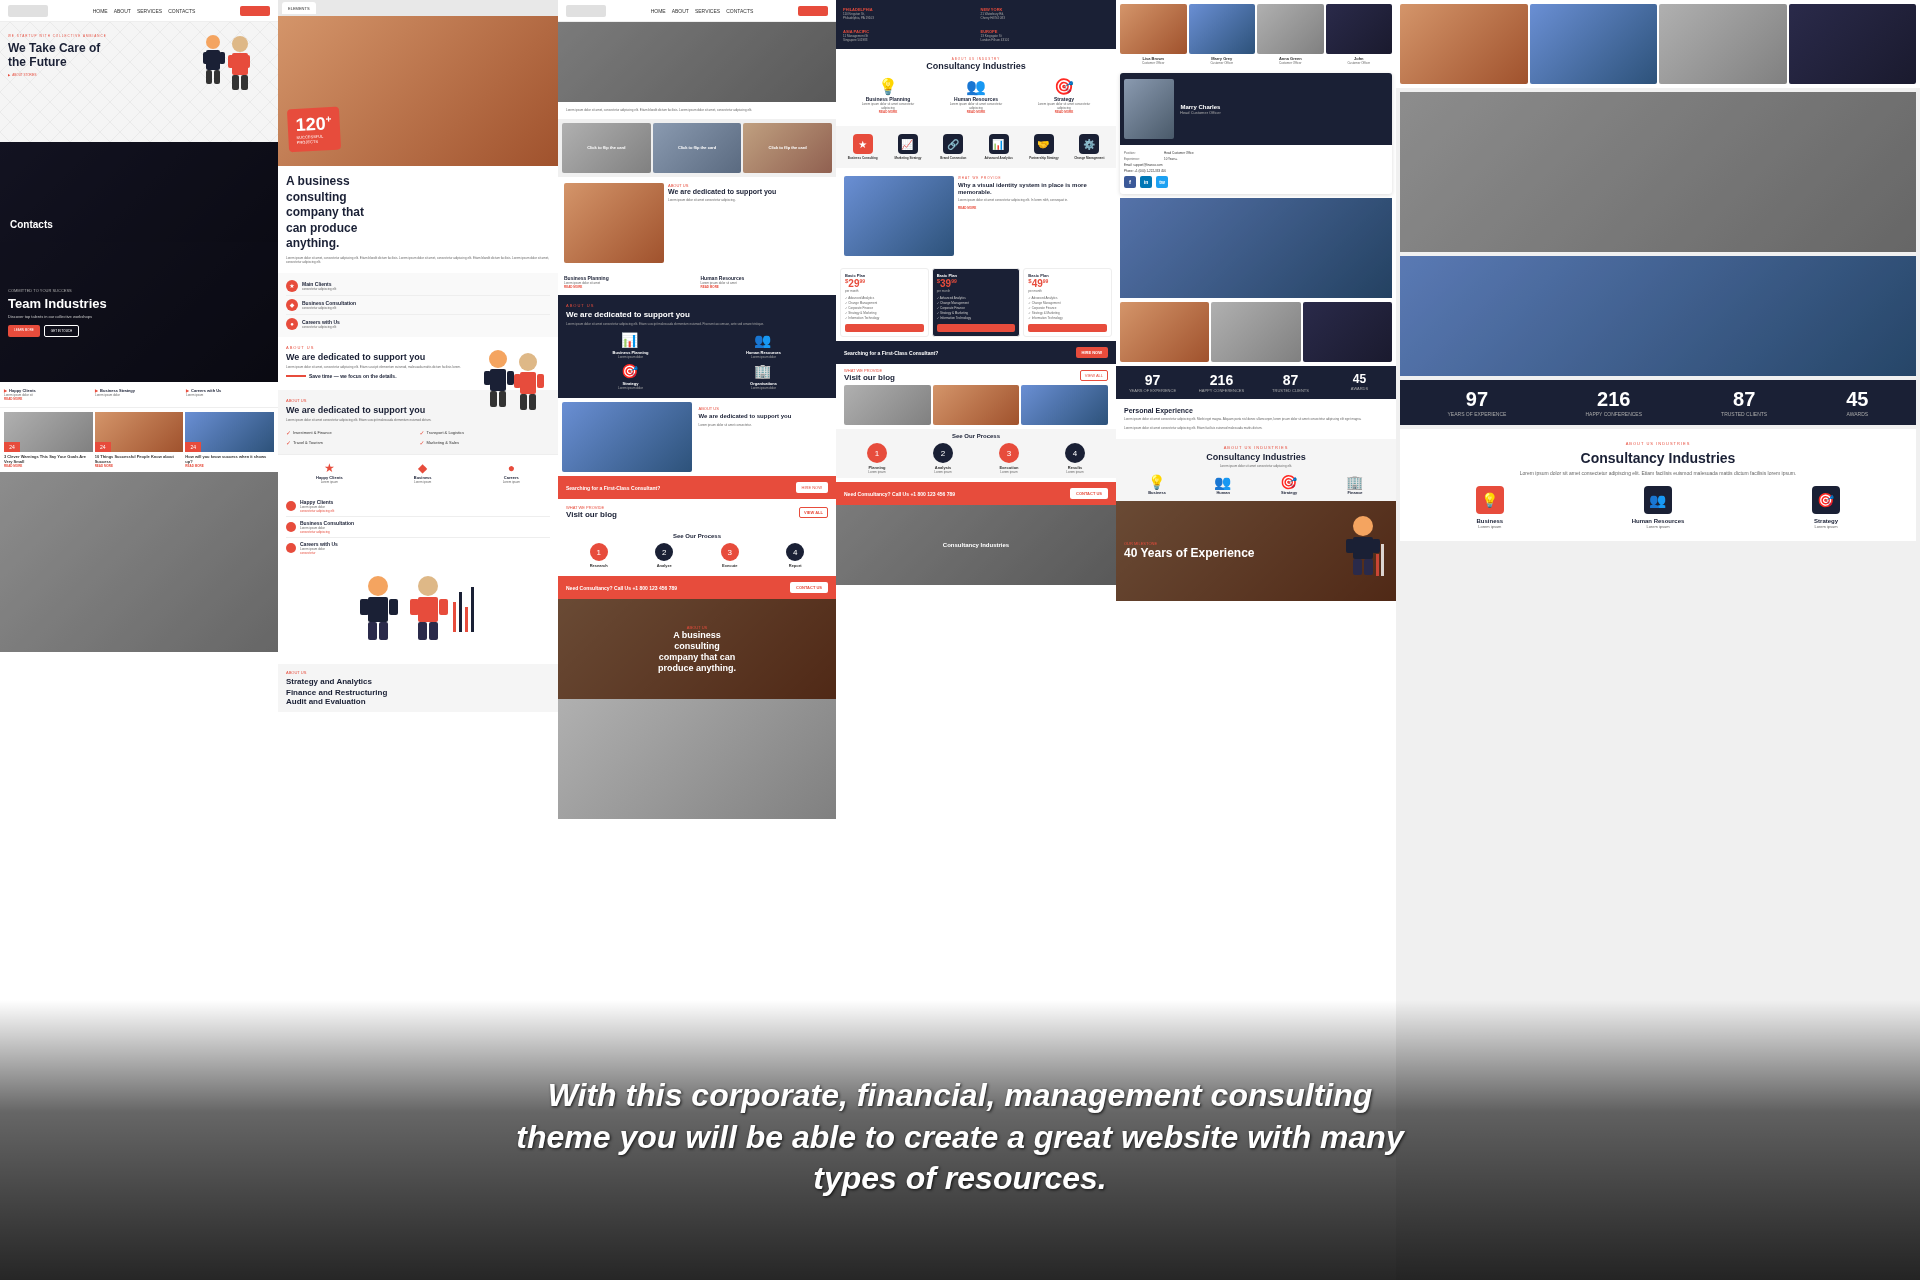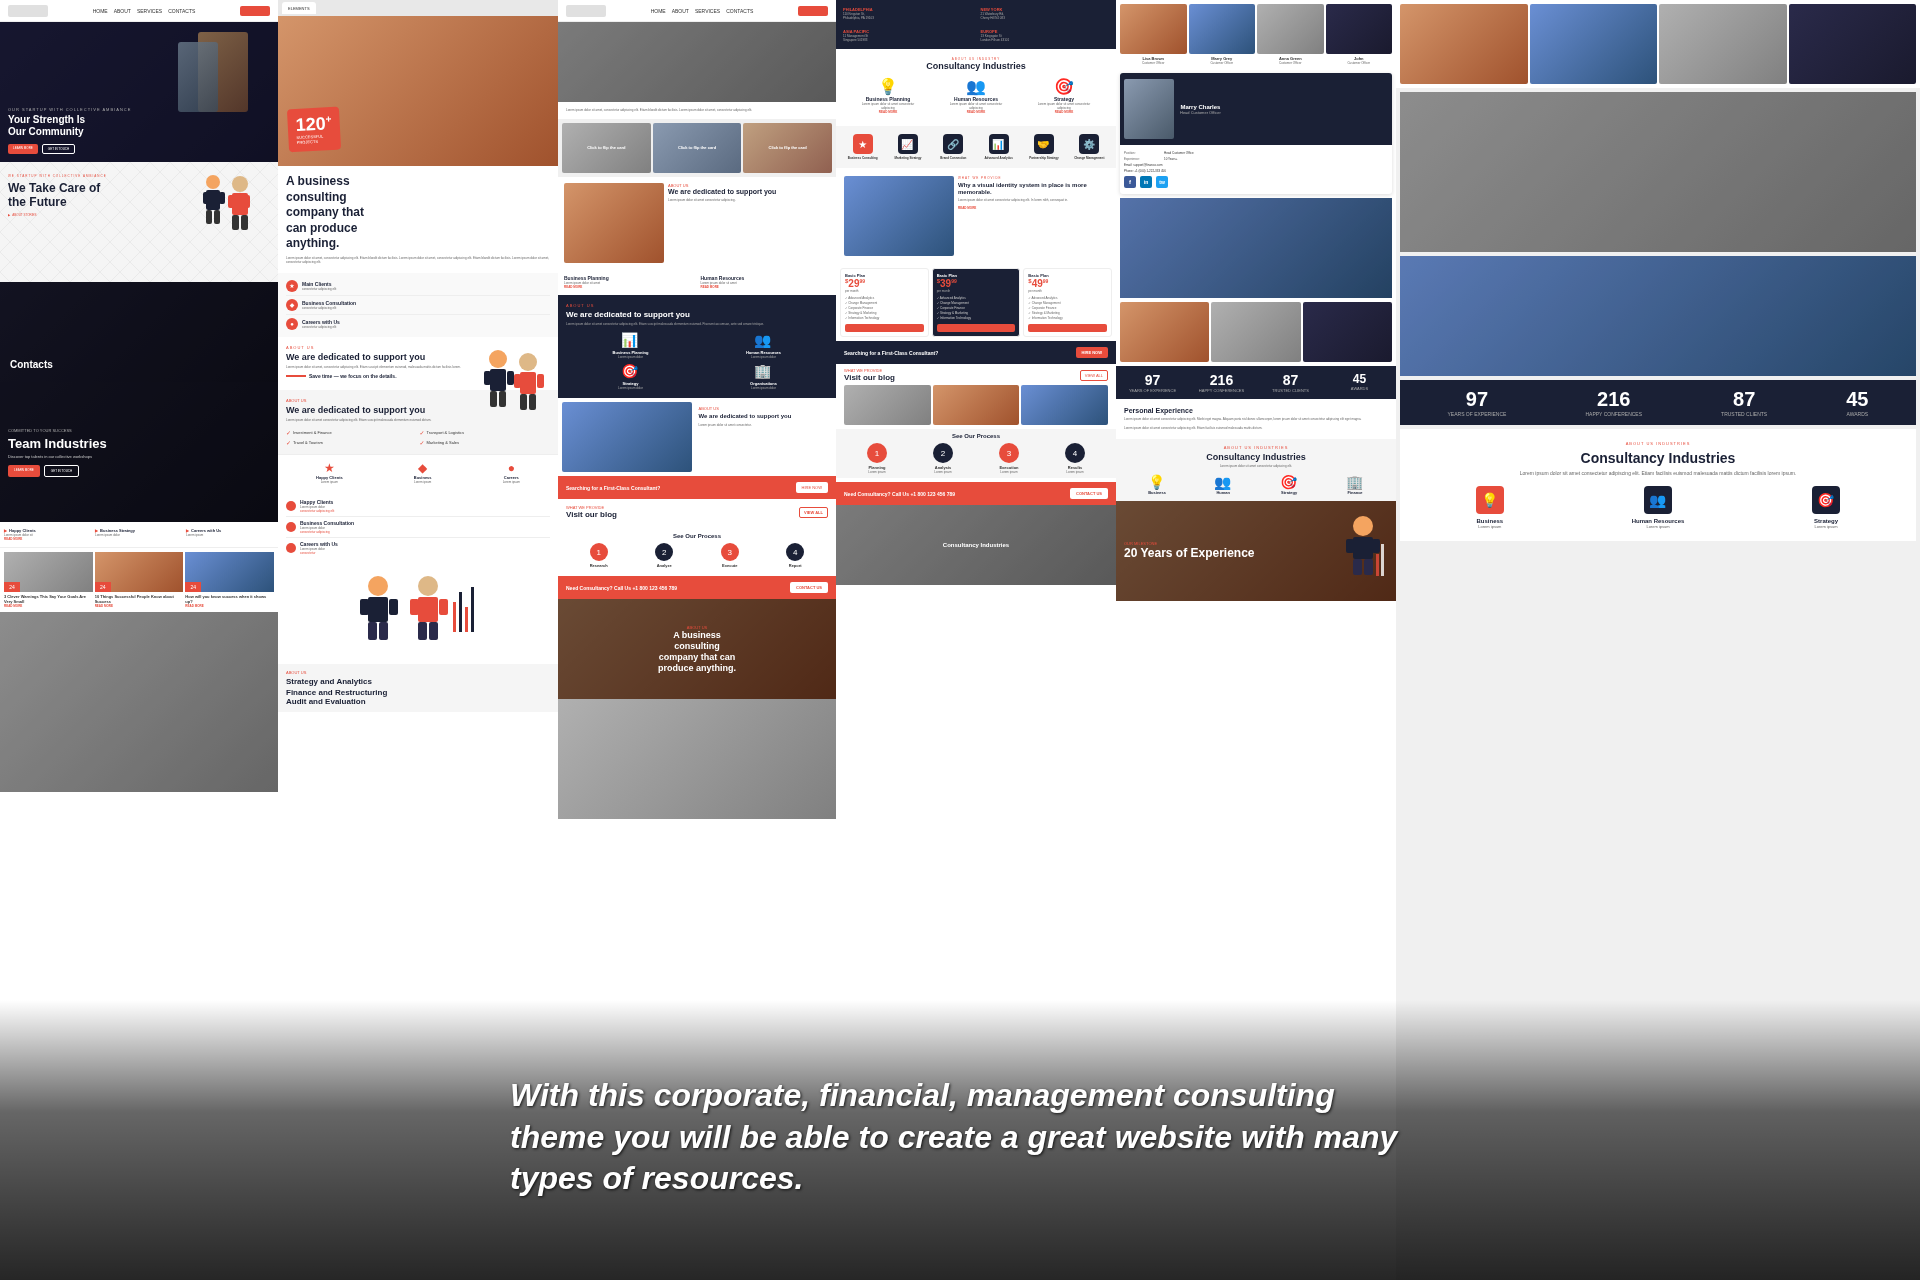--- a/index.html
+++ b/index.html
@@ -19,21 +19,21 @@
       background: #2a2a2a;
     }
 
     
     .overlay-text {
       position: absolute;
       bottom: 80px;
       left: 50%;
       transform: translateX(-50%);
       z-index: 100;
-      text-align: left;
+      text-align: center;
       width: 900px;
     }
 
     .overlay-text p {
       font-size: 32px;
       font-weight: bold;
       font-style: italic;
       color: #fff;
       text-shadow: 1px 1px 3px rgba(0,0,0,0.8);
       line-height: 1.3;
@@ -408,37 +408,20 @@
         <div class="nav-logo"></div>
         <div class="nav-items">
           <span class="nav-item">HOME</span>
           <span class="nav-item">ABOUT</span>
           <span class="nav-item">SERVICES</span>
           <span class="nav-item">CONTACTS</span>
         </div>
         <div class="nav-btn"></div>
       </div>
 
-      <div class="img-ph-dark" style="height:140px; position:relative;">
-        <div style="position:absolute; inset:0; background:rgba(10,10,30,0.6);"></div>
-
-        <div style="position:absolute; inset:0; display:flex; flex-direction:column; justify-content:flex-end; padding:8px;">
-          <div style="font-size:4px; color:#aaa; text-transform:uppercase; letter-spacing:1px;">OUR STARTUP WITH COLLECTIVE AMBIANCE</div>
-          <div style="font-size:10px; font-weight:bold; color:#fff; line-height:1.2; margin:2px 0;">
-            Your Strength Is<br>Our Community
-          </div>
-          <div style="display:flex; gap:4px; margin-top:4px;">
-            <div style="background:#e74c3c; color:#fff; font-size:3px; padding:2px 5px; border-radius:2px;">LEARN MORE</div>
-            <div style="border:1px solid #fff; color:#fff; font-size:3px; padding:2px 5px; border-radius:2px;">GET IN TOUCH</div>
-          </div>
-        </div>
-
-        <div style="position:absolute; top:10px; right:30px; width:50px; height:80px; background:linear-gradient(135deg,#8a6a4a,#5a3a2a); border-radius:3px; overflow:hidden; opacity:0.9;"></div>
-        <div style="position:absolute; top:20px; right:60px; width:40px; height:70px; background:linear-gradient(135deg,#6a7a8a,#3a4a5a); border-radius:3px; overflow:hidden; opacity:0.8;"></div>
-      </div>
 
       <div style="background:#f5f5f5; padding:12px 8px; height:120px; position:relative; overflow:hidden;">
 
         <div style="position:absolute; inset:0; opacity:0.05;">
           <svg width="100%" height="100%">
             <defs>
                 <pattern id="d1" x="0" y="0" width="20" height="20" patternUnits="userSpaceOnUse">
                   <polygon points="10,0 20,10 10,20 0,10" fill="none" stroke="#333" stroke-width="1"></polygon>
                 </pattern>
               </defs>
@@ -1164,21 +1147,21 @@
             <div style="font-size:14px; color:#e74c3c;">🏢</div>
             <div style="font-size:4px; font-weight:bold; color:#1a2035;">Finance</div>
           </div>
         </div>
       </div>
 
       <div class="img-ph-warm" style="height:100px; position:relative;">
         <div style="position:absolute; inset:0; background:rgba(0,0,0,0.5); display:flex; align-items:center; justify-content:space-between; padding:10px 8px;">
           <div>
             <div style="font-size:4px; color:#e74c3c; text-transform:uppercase;">OUR MILESTONE</div>
-            <div style="font-size:12px; font-weight:bold; color:#fff; line-height:1.2;">20 Years of Experience</div>
+            <div style="font-size:12px; font-weight:bold; color:#fff; line-height:1.2;">40 Years of Experience</div>
           </div>
 
           <div style="flex-shrink:0;">
             <svg width="50" height="70" viewBox="0 0 50 70">
               <circle cx="25" cy="12" r="10" fill="#f4a460"></circle>
               <rect x="15" y="23" width="20" height="22" rx="2" fill="#1a2035"></rect>
               <rect x="8" y="25" width="8" height="14" rx="2" fill="#1a2035"></rect>
               <rect x="34" y="25" width="8" height="14" rx="2" fill="#1a2035"></rect>
               <rect x="15" y="45" width="9" height="16" rx="2" fill="#2a2a4a"></rect>
               <rect x="26" y="45" width="9" height="16" rx="2" fill="#2a2a4a"></rect>

